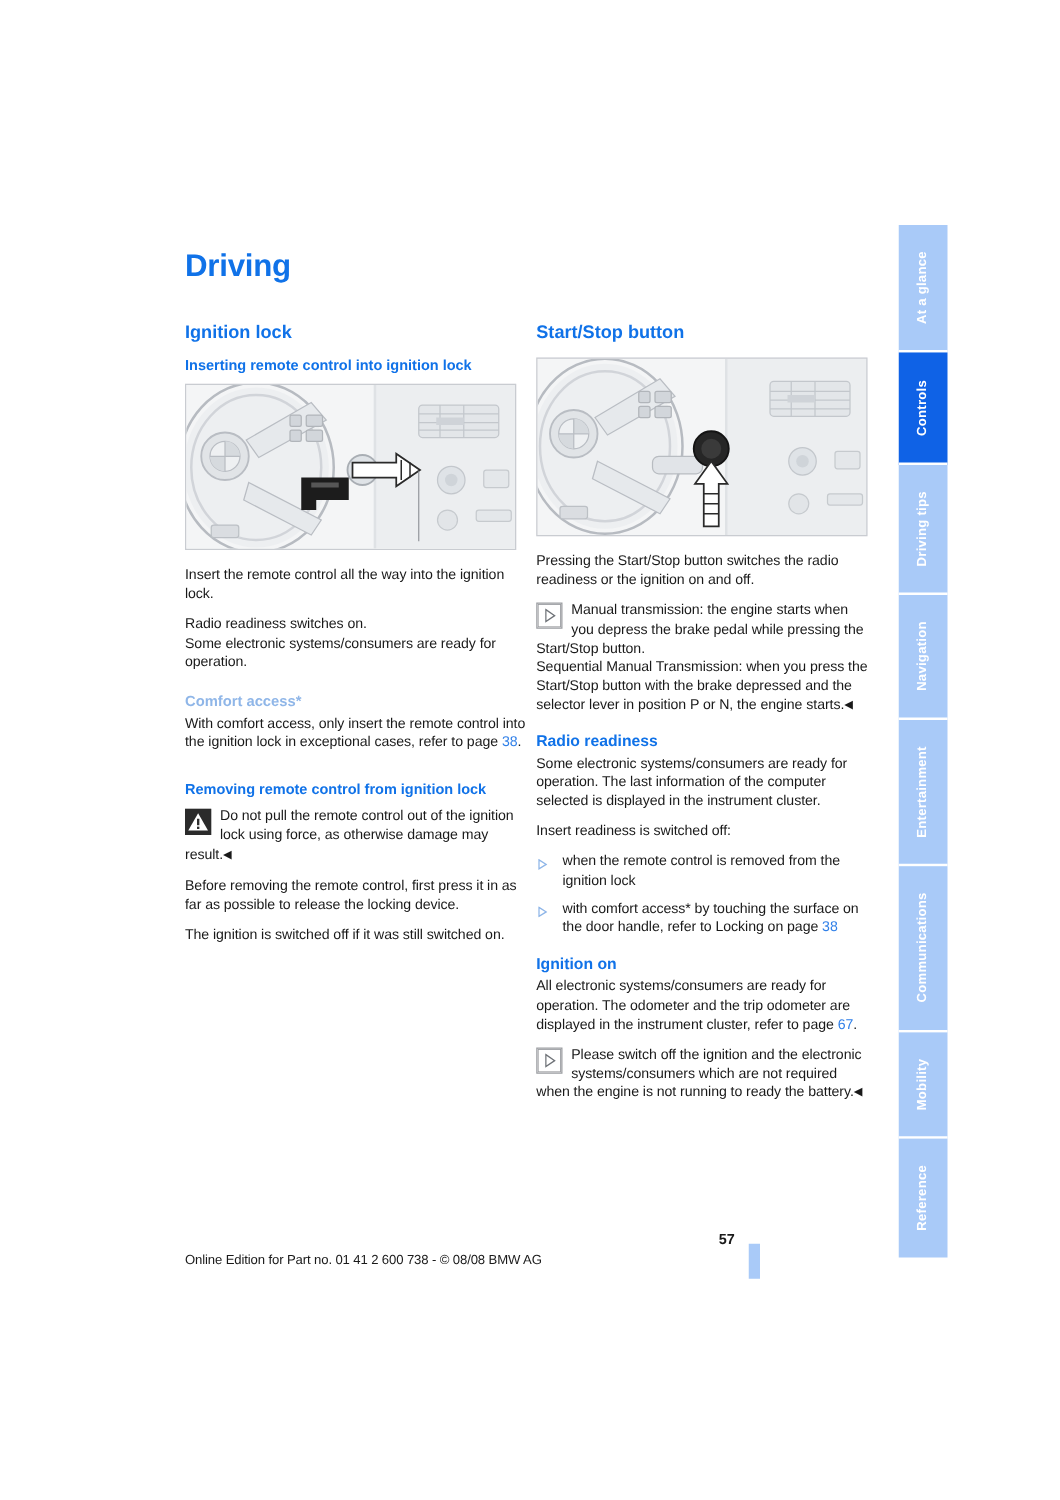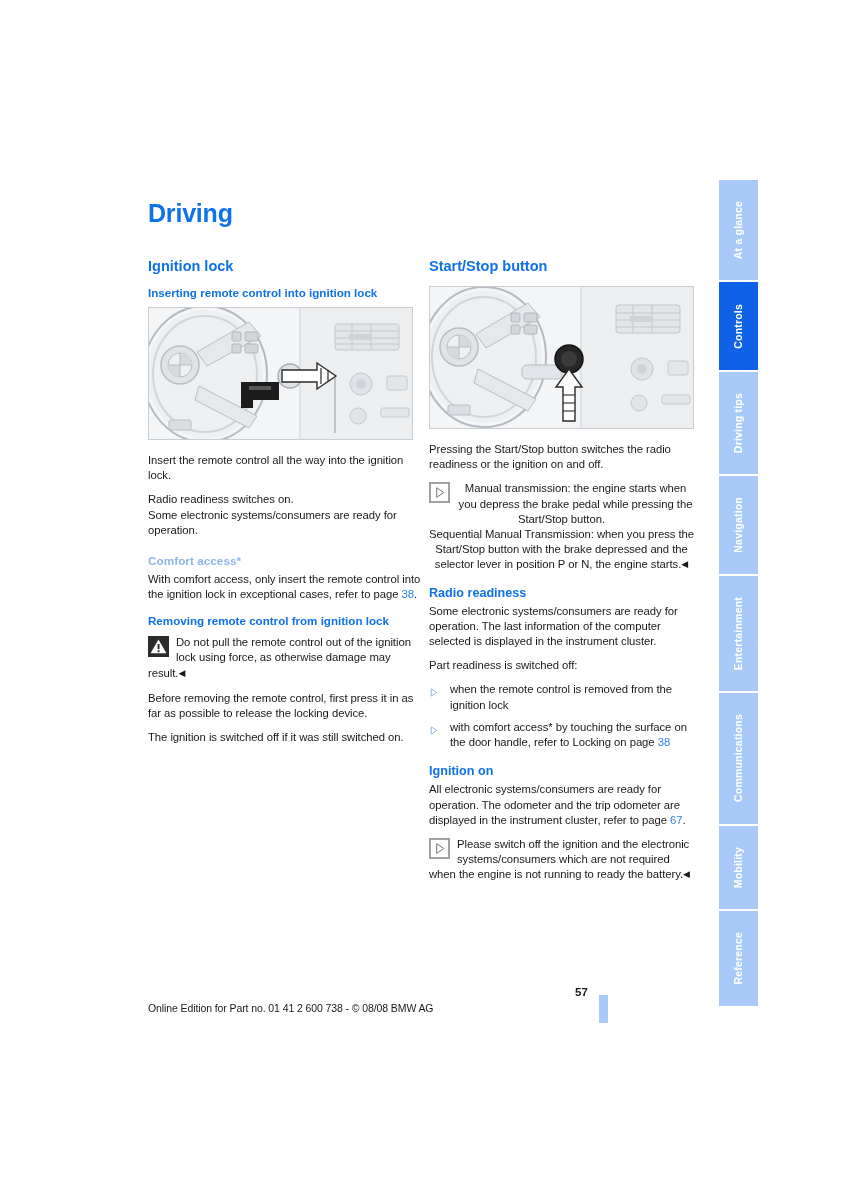--- a/index.html
+++ b/index.html
@@ -304,21 +304,21 @@
 
       </div>
 
       <p class="body">Insert the remote control all the way into the ignition lock.</p>
       <p class="body" style="white-space:pre-line;">Radio readiness switches on.
 Some electronic systems/consumers are ready for operation.</p>
 
       <h3 class="sub light" style="margin-top:16px;">Comfort access*</h3>
       <p class="body"><span>With comfort access, only insert the remote control into the ignition lock in exceptional cases, refer to page </span><span class="pageref">38</span><span>.</span></p>
 
-      <h3 class="sub" style="margin-top:12px;">Removing remote control from ignition lock</h3>
+      <h3 class="sub" style="margin-top:23px;">Removing remote control from ignition lock</h3>
 
       <div class="note">
         <span class="icon-box">
           <svg class="icon-warn" viewBox="0 0 21 21">
             <rect x="0" y="0" width="21" height="21" fill="#2b2b2b"></rect>
             <path d="M10.5 3.6 L18.4 17.3 L2.6 17.3 Z" fill="#ffffff"></path>
             <rect x="9.6" y="8" width="1.9" height="5.2" fill="#2b2b2b"></rect>
             <rect x="9.6" y="14.3" width="1.9" height="1.9" fill="#2b2b2b"></rect>
           </svg>
         </span>
@@ -396,27 +396,27 @@
 
       <p class="body">Pressing the Start/Stop button switches the radio readiness or the ignition on and off.</p>
 
       <div class="note">
         <span class="icon-box">
           <svg class="icon-play" viewBox="0 0 21 21">
             <rect x="0.5" y="0.5" width="20" height="20" fill="#ffffff" stroke="#9b9da1"></rect>
             <path d="M7.4 5.2 L15.2 10.5 L7.4 15.8 Z" fill="none" stroke="#6f7378" stroke-width="1.1"></path>
           </svg>
         </span>
-        <p style="white-space:pre-line;text-align:center;"><span>Manual transmission: the engine starts when you depress the brake pedal while pressing the Start/Stop button.
+        <p style="white-space:pre-line;"><span>Manual transmission: the engine starts when you depress the brake pedal while pressing the Start/Stop button.
 Sequential Manual Transmission: when you press the Start/Stop button with the brake depressed and the selector lever in position P or N, the engine starts.</span><span class="arrow-end">◀</span></p>
       </div>
 
       <h3 class="subsec" style="margin-top:13px;">Radio readiness</h3>
       <p class="body">Some electronic systems/consumers are ready for operation. The last information of the computer selected is displayed in the instrument cluster.</p>
-      <p class="body">Part readiness is switched off:</p>
+      <p class="body">Insert readiness is switched off:</p>
 
       <ul class="tri-list">
         <li>
           <span class="tri">
             <svg viewBox="0 0 8 9">
               <path d="M1.2 0.9 L7 4.5 L1.2 8.1 Z" fill="none" stroke="#8fb6e8" stroke-width="1"></path>
             </svg>
           </span>
           <span>when the remote control is removed from the ignition lock</span>
         </li>

